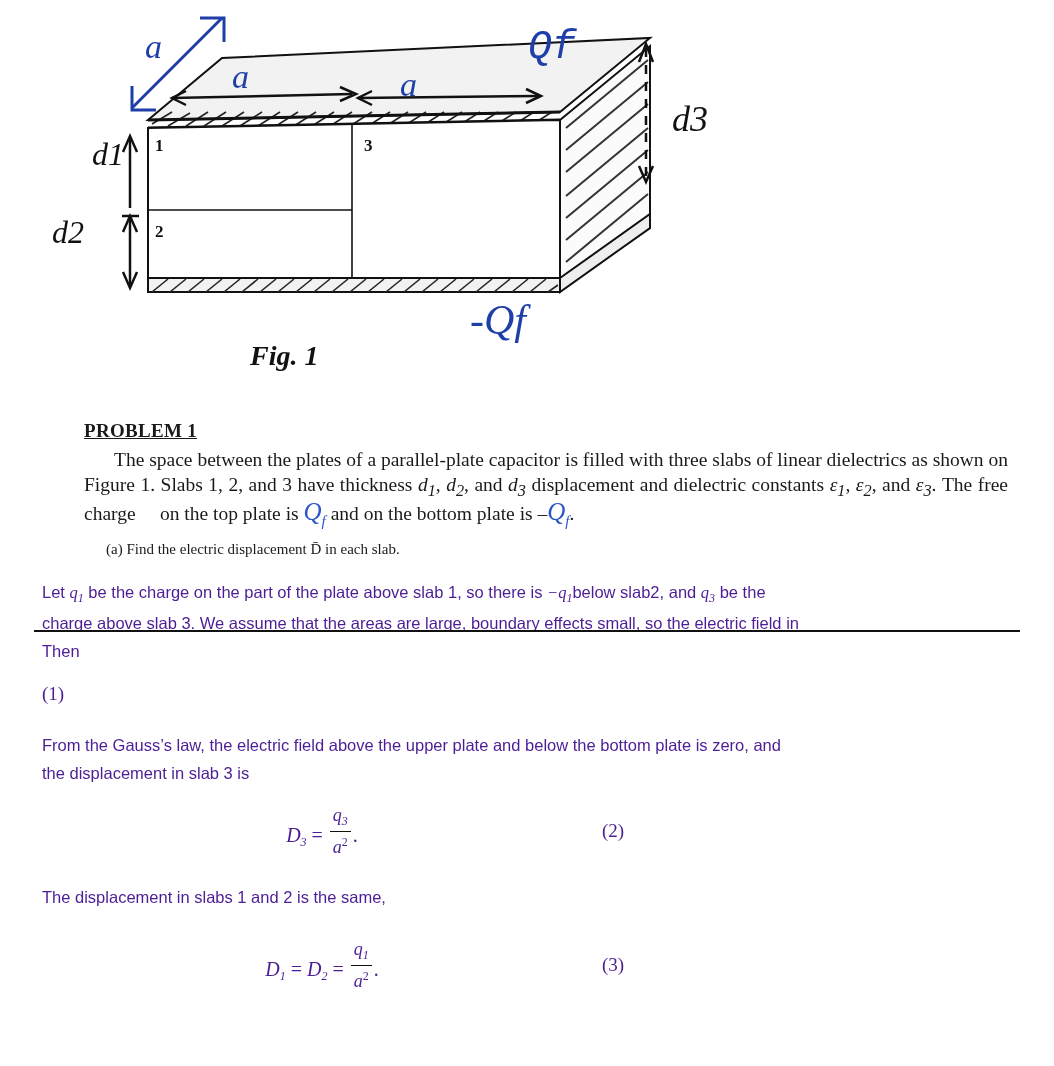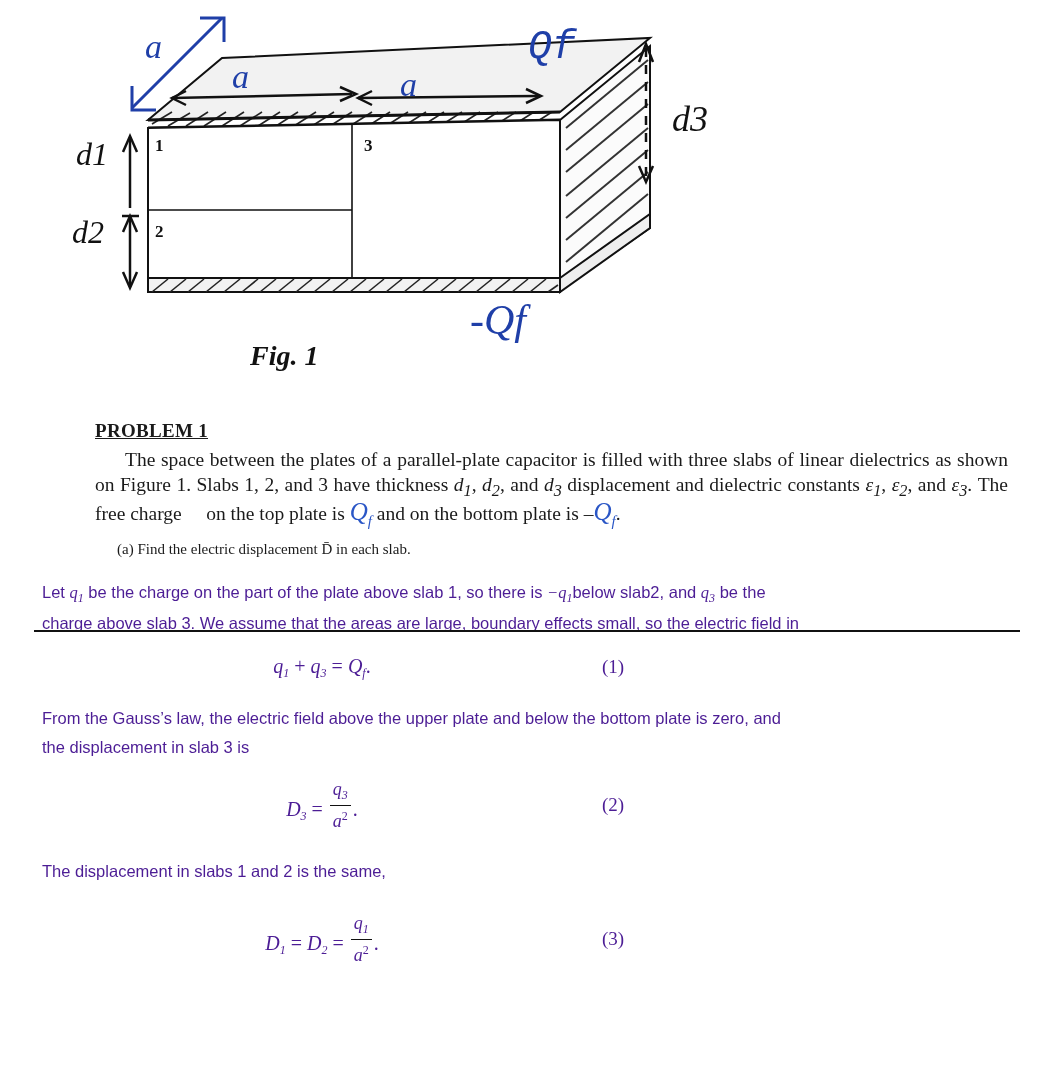--- a/index.html
+++ b/index.html
@@ -42,21 +42,21 @@
     position: absolute;
     font-family: "Liberation Serif", serif;
     font-weight: bold;
     font-size: 17px;
     color: #111;
   }
 
   
   #problem-block {
     position: relative;
-    margin: 0 0 0 11px;
+    margin: 0 0 0 0;
     padding: 0 46px 0 84px;
     font-family: "Liberation Serif", serif;
     color: #1a1a1a;
   }
   #problem-title {
     font-size: 19px;
     font-weight: bold;
     letter-spacing: .3px;
     text-decoration: underline;
     margin: 0 0 6px 0;
@@ -258,22 +258,22 @@
       <polyline points="639,62 646,44 653,62"></polyline>
       <polyline points="639,166 646,182 653,166"></polyline>
     </g>
   </svg>
 
   <div class="hand-label" style="left:145px; top:28px; font-size:34px;">a</div>
   <div class="hand-label" style="left:232px; top:58px; font-size:34px;">a</div>
   <div class="hand-label" style="left:400px; top:66px; font-size:34px;">a</div>
   <div class="hand-label" style="left:528px; top:25px; font-size:40px;font-family:Liberation Mono, monospace;">Qf</div>
   <div class="hand-label" style="left:470px; top:296px; font-size:42px;">-Qf</div>
-  <div class="hand-label blk" style="left:76px; top:136px; font-size:32px;">d1</div>
-  <div class="hand-label blk" style="left:72px; top:214px; font-size:32px;">d2</div>
+  <div class="hand-label blk" style="left:92px; top:136px; font-size:32px;">d1</div>
+  <div class="hand-label blk" style="left:52px; top:214px; font-size:32px;">d2</div>
   <div class="hand-label blk" style="left:672px; top:98px; font-size:36px;">d3</div>
   <div class="slabnum" style="left:155px; top:136px;">1</div>
   <div class="slabnum" style="left:155px; top:222px;">2</div>
   <div class="slabnum" style="left:364px; top:136px;">3</div>
 
   <div class="hand-label blk" style="left:250px; top:340px; font-size:28px; font-weight:bold;">Fig. 1</div>
 </div>
 
 <div id="problem-block">
   <div id="problem-title">PROBLEM 1</div>
@@ -291,29 +291,23 @@
 </div>
 
 <div class="rule" style="top:630px;"></div>
 
 <div id="solution">
 
   <p>
     <span>Let </span><span class="mi"><span>q</span><span class="msub">1</span></span><span> be the charge on the part of the plate above slab 1, so there is </span><span class="mi"><span>−q</span><span class="msub">1</span></span><span>below slab2, and </span><span class="mi"><span>q</span><span class="msub">3</span></span><span> be the</span>
   </p>
   <p>charge above slab 3. We assume that the areas are large, boundary effects small, so the electric field in</p>
+  <p>Then</p>
 
   <div class="eqrow">
-    <div class="eq">
-      <span class="mi"><span>q</span><span class="msub">1</span></span>
-      <span>+</span>
-      <span class="mi"><span>q</span><span class="msub">3</span></span>
-      <span>=</span>
-      <span class="mi"><span>Q</span><span class="msub">f</span></span><span>.</span>
-    </div>
     <div class="eqnum">(1)</div>
   </div>
 
   <div class="spacer-sm"></div>
 
   <p>From the Gauss’s law, the electric field above the upper plate and below the bottom plate is zero, and</p>
   <p>the displacement in slab 3 is</p>
 
   <div class="eqrow">
     <div class="eq">

